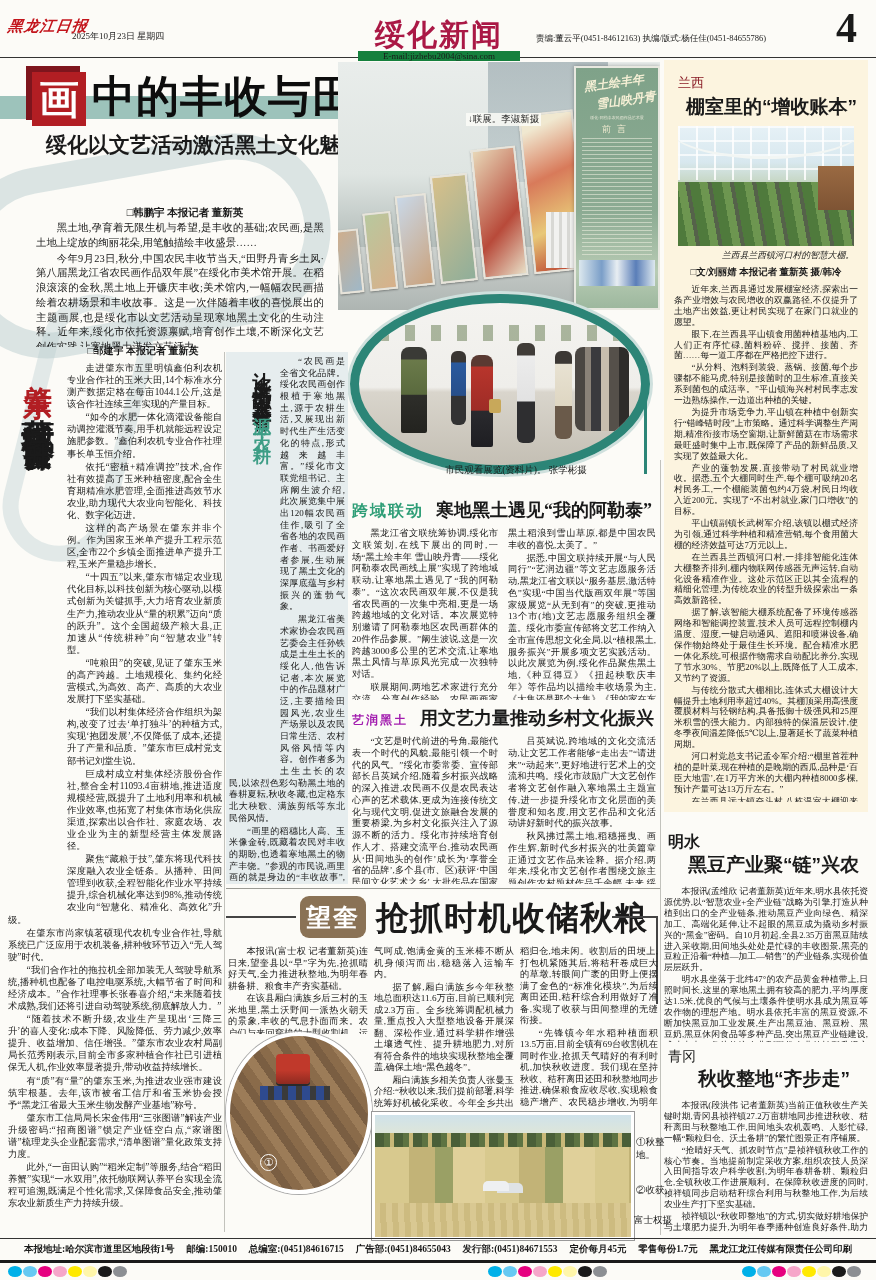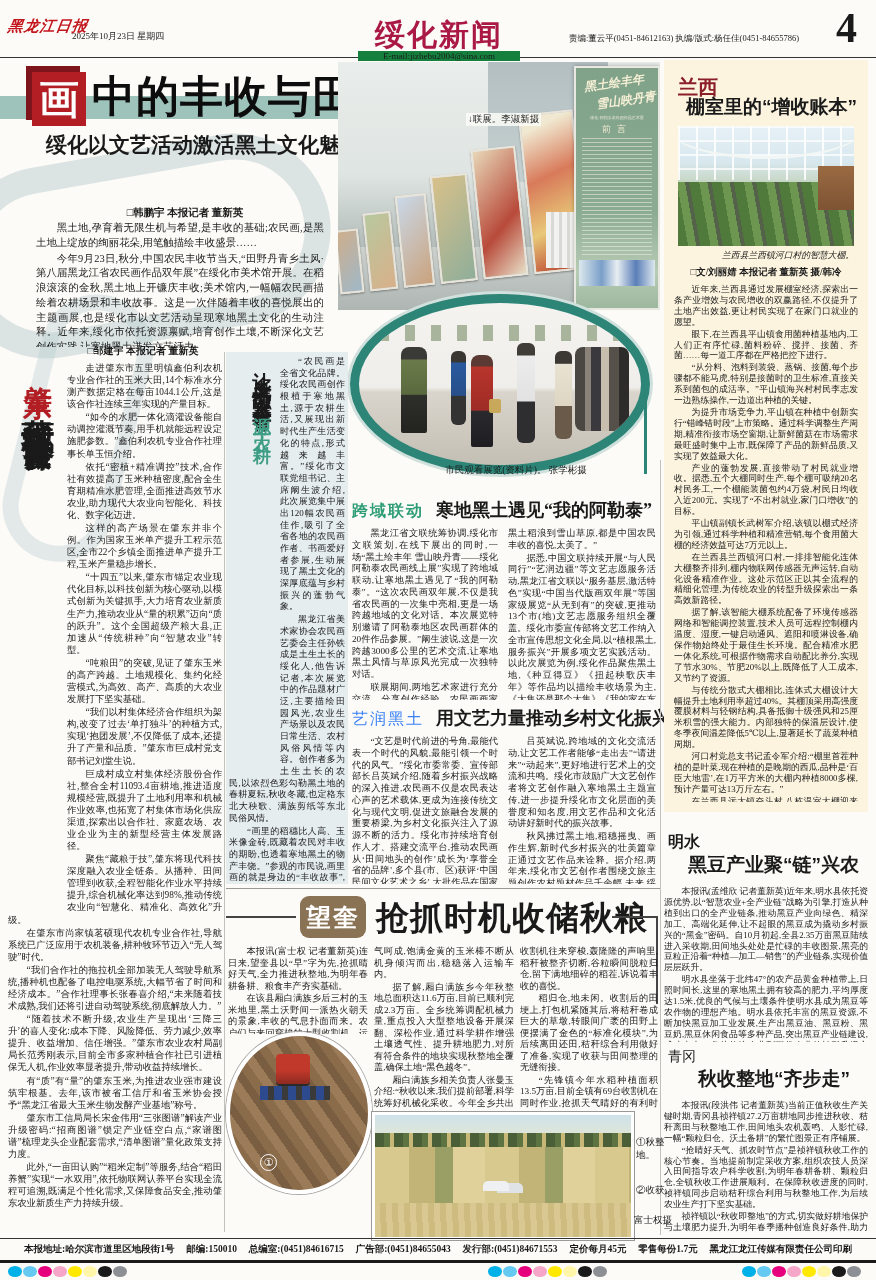--- a/index.html
+++ b/index.html
@@ -17,21 +17,21 @@
   .frame{background:#fff;border:2px solid #e8e4da;box-shadow:0 1px 2px rgba(0,0,0,.35);}
 </style>
 </head>
 <body>
 
 <div class="abs" style="left:8px;top:17px;font-size:15px;font-weight:bold;font-style:italic;color:#c3151c;letter-spacing:1px;transform:skewX(-8deg);">黑龙江日报</div>
 <div class="abs" style="left:72px;top:30px;font-size:9px;color:#222;">2025年10月23日 星期四</div>
 <div class="abs sans" style="left:358px;top:15px;width:162px;text-align:center;font-size:30px;font-weight:bold;color:#aa1845;letter-spacing:2px;">绥化新闻</div>
 <div class="abs rule" style="left:0;top:57px;width:876px;height:1px;"></div>
 <div class="abs" style="left:358px;top:51px;width:162px;text-align:center;font-size:9px;background:#15803d;">E-mail:jizhebu2004@sina.com</div>
-<div class="abs" style="left:536px;top:33px;width:296px;font-size:8.5px;color:#222;text-align:center;">责编:董云平(0451-84612163)    执编/版式:杨任佳(0451-84655786)</div>
+<div class="abs" style="left:536px;top:33px;width:296px;font-size:8.5px;color:#222;">责编:董云平(0451-84612163)    执编/版式:杨任佳(0451-84655786)</div>
 <div class="abs" style="left:836px;top:4px;font-size:42px;font-weight:bold;">4</div>
 
 <div class="abs" style="left:0;top:96px;width:392px;height:23px;background:#9dc3bb;"></div>
 <div class="abs" style="left:-50px;top:150px;width:330px;height:140px;border:26px solid #b9cdd0;border-radius:130px;opacity:.5;transform:rotate(-10deg);"></div>
 <div class="abs" style="left:22px;top:292px;width:80px;height:240px;border:16px solid #b9cdd0;border-radius:80px;opacity:.38;transform:rotate(14deg);"></div>
 
 <div class="abs sans" style="left:32px;top:72px;width:54px;height:54px;background:#b21e23;box-shadow:-6px -6px 0 #7e151d;color:#fff;font-size:40px;font-weight:bold;text-align:center;line-height:54px;">画</div>
 <div class="abs sans" style="left:92px;top:68px;font-size:43px;font-weight:bold;letter-spacing:1px;color:#0d0d0d;">中的丰收与田野</div>
 <div class="abs" style="left:46px;top:131px;font-size:21px;font-weight:bold;">绥化以文艺活动激活黑土文化魅力</div>
 
@@ -131,21 +131,21 @@
 <div class="abs clip" style="left:352px;top:528px;width:146px;height:172px;font-size:9.2px;line-height:1.28;">
     <p class="para">黑龙江省文联统筹协调,绥化市文联策划,在线下展出的同时,一场“黑土绘丰年 雪山映丹青——绥化阿勒泰农民画线上展”实现了跨地域联动,让寒地黑土遇见了“我的阿勒泰”。“这次农民画双年展,不仅是我省农民画的一次集中亮相,更是一场跨越地域的文化对话。本次展览特别邀请了阿勒泰地区农民画群体的20件作品参展。”阚生波说,这是一次跨越3000多公里的艺术交流,让寒地黑土风情与草原风光完成一次独特对话。</p>
     <p class="para">联展期间,两地艺术家进行充分交流、分享创作经验。农民画画家分享黑土农耕题材创作技巧,阿勒泰画家传授草原风情画的色彩运用方法,为两地农民画创作注入新灵感。线上展评论区有网友留言感慨:“从</p>
   </div>
 <div class="abs clip cont-first" style="left:508px;top:528px;width:148px;height:172px;font-size:9.2px;line-height:1.28;">
     <p class="para">黑土稻浪到雪山草原,都是中国农民丰收的喜悦,太美了。”</p>
     <p class="para">据悉,中国文联持续开展“与人民同行”“艺润边疆”等文艺志愿服务活动,黑龙江省文联以“服务基层,激活特色”实现“中国当代版画双年展”等国家级展览“从无到有”的突破,更推动13个市(地)文艺志愿服务组织全覆盖。绥化市委宣传部将文艺工作纳入全市宣传思想文化全局,以“植根黑土,服务振兴”开展多项文艺实践活动。以此次展览为例,绥化作品聚焦黑土地,《种豆得豆》《扭起秧歌庆丰年》等作品均以描绘丰收场景为主,《大集还是那个大集》《我的家在东北》则展现了民俗记忆。而阿勒泰作品则尽显草原风情,《收获》《远方的客人请你留下来》《驼铃乐舞伴歌行》勾勒出边疆生活的鲜活图景。</p>
   </div>
 
 <div class="abs" style="left:352px;top:706px;display:flex;gap:12px;align-items:baseline;">
-  <span class="sans" style="color:#3b82f6;font-size:16px;font-weight:normal;letter-spacing:2px;">艺润黑土</span>
+  <span class="sans" style="color:#a21caf;font-size:12px;font-weight:bold;letter-spacing:2px;">艺润黑土</span>
   <span style="font-size:18px;font-weight:bold;">用文艺力量推动乡村文化振兴</span>
 </div>
 <div class="abs clip" style="left:352px;top:736px;width:146px;height:148px;font-size:9.2px;line-height:1.28;">
     <p class="para">“文艺是时代前进的号角,最能代表一个时代的风貌,最能引领一个时代的风气。”绥化市委常委、宣传部部长吕英斌介绍,随着乡村振兴战略的深入推进,农民画不仅是农民表达心声的艺术载体,更成为连接传统文化与现代文明,促进文旅融合发展的重要桥梁,为乡村文化振兴注入了源源不断的活力。绥化市持续培育创作人才、搭建交流平台,推动农民画从‘田间地头的创作’成长为‘享誉全省的品牌’,多个县(市、区)获评‘中国民间文化艺术之乡’,大批作品在国家级赛事中获得佳绩。这些成绩的背后,是创作者们对黑土地的深情眷恋,更是龙江文化事业蓬勃发展的生动见证。”</p>
   </div>
 <div class="abs clip" style="left:508px;top:736px;width:148px;height:148px;font-size:9.2px;line-height:1.28;">
     <p class="para">吕英斌说,跨地域的文化交流活动,让文艺工作者能够“走出去”“请进来”“动起来”,更好地进行艺术上的交流和共鸣。绥化市鼓励广大文艺创作者将文艺创作融入寒地黑土主题宣传,进一步提升绥化市文化层面的美誉度和知名度,用文艺作品和文化活动讲好新时代的振兴故事。</p>
     <p class="para">秋风拂过黑土地,稻穗摇曳、画作生辉,新时代乡村振兴的壮美篇章正通过文艺作品来诠释。据介绍,两年来,绥化市文艺创作者围绕文旅主题创作农村题材作品千余幅,未来,绥化市文联将继续深耕寒地黑土文化,让文艺更好地服务农民、赋能丰收,为乡村文化振兴贡献文艺力量。</p>
   </div>
 
@@ -161,21 +161,20 @@
 <div class="abs clip" style="left:228px;top:946px;width:140px;height:88px;font-size:9.2px;line-height:1.25;">
     <p class="para">本报讯(富士权 记者董新英)连日来,望奎县以“早”字为先,抢抓晴好天气,全力推进秋整地,为明年春耕备耕、粮食丰产夯实基础。</p>
     <p class="para">在该县厢白满族乡后三村的玉米地里,黑土沃野间一派热火朝天的景象,丰收的气息扑面而来。农户们与来回穿梭的大型收割机、运输车辆默契配合,伴随着机器的阵阵轰鸣,一排排玉米秆被“吞”入收割机,摘穗、剥皮、秸秆粉碎一</p>
   </div>
 <div class="abs clip cont-first" style="left:374px;top:946px;width:140px;height:162px;font-size:9.2px;line-height:1.25;">
     <p class="para">气呵成,饱满金黄的玉米棒不断从机身倾泻而出,稳稳落入运输车内。</p>
     <p class="para">据了解,厢白满族乡今年秋整地总面积达11.6万亩,目前已顺利完成2.3万亩。全乡统筹调配机械力量,重点投入大型整地设备开展深翻、深松作业,通过科学耕作增强土壤透气性、提升耕地肥力,对所有符合条件的地块实现秋整地全覆盖,确保土地“黑色越冬”。</p>
     <p class="para">厢白满族乡相关负责人张曼玉介绍:“秋收以来,我们提前部署,科学统筹好机械化采收。今年全乡共出动大型农机具40多台,同步推进秋收、秸秆离田还田、秋整地,预计在11月初完成各项任务,为明年春耕生产做好准备。”</p>
   </div>
 <div class="abs clip cont-first" style="left:520px;top:946px;width:138px;height:162px;font-size:9.2px;line-height:1.25;">
-    <p class="para">收割机往来穿梭,轰隆隆的声响里,稻秆被整齐切断,谷粒瞬间脱粒归仓,留下满地细碎的稻茬,诉说着丰收的喜悦。</p>
     <p class="para">稻归仓,地未闲。收割后的田埂上,打包机紧随其后,将秸秆卷成巨大的草墩,转眼间广袤的田野上便摆满了金色的“标准化模块”,为后续离田还田,秸秆综合利用做好了准备,实现了收获与田间整理的无缝衔接。</p>
     <p class="para">“先锋镇今年水稻种植面积13.5万亩,目前全镇有69台收割机在同时作业,抢抓天气晴好的有利时机,加快秋收进度。我们现在坚持秋收、秸秆离田还田和秋整地同步推进,确保粮食应收尽收,实现粮食稳产增产、农民稳步增收,为明年春耕生产打下坚实基础。”先锋镇党委副书记侯雪霏说。</p>
   </div>
 
 <div class="abs" style="left:226px;top:1032px;width:138px;height:154px;border-radius:50%;border:4px solid #fff;box-shadow:0 0 0 1px #aaa;overflow:hidden;background:repeating-linear-gradient(55deg,#8a6b4a 0 9px,#9c7c58 9px 18px,#7a5e42 18px 26px);">
   <div class="abs" style="left:46px;top:18px;width:34px;height:30px;background:linear-gradient(180deg,#c0392b 55%,#8e2a20);border-radius:4px;box-shadow:0 2px 0 #2a2a2a;"></div>
   <div class="abs" style="left:30px;top:50px;width:70px;height:14px;background:repeating-linear-gradient(90deg,#2e4a8e 0 8px,#3a3a3a 8px 14px);"></div>
   <div class="abs sans" style="left:30px;top:118px;color:#fff;font-size:11px;border:1px solid #fff;border-radius:50%;width:15px;height:15px;line-height:15px;text-align:center;">①</div>
 </div>
 
@@ -186,21 +185,21 @@
   <div class="abs" style="left:108px;top:66px;width:26px;height:10px;background:#eef0f2;border-radius:5px 5px 0 0;box-shadow:14px 2px 0 #dfe3e6;"></div>
   <div class="abs" style="left:0;top:88px;width:100%;height:34px;background:repeating-linear-gradient(88deg,#d9c892 0 6px,#cdbb80 6px 12px);"></div>
 </div>
 <div class="abs" style="left:636px;top:1136px;width:44px;font-size:9.5px;">
     <p style="margin:0 0 22px 0;">①秋整地。</p>
     <p style="margin:12px 0 22px 0;">②收获。</p>
   </div>
 <div class="abs" style="left:634px;top:1214px;font-size:9.5px;">富士权摄</div>
 
 <div class="abs" style="left:664px;top:60px;width:204px;height:752px;background:#fcf4df;">
-  <div style="position:absolute;left:14px;top:14px;font-size:20px;font-weight:bold;color:#8b1e28;">兰西</div>
+  <div style="position:absolute;left:14px;top:14px;font-size:13px;font-weight:normal;color:#8b1e28;">兰西</div>
   <div class="sans" style="position:absolute;left:22px;top:34px;font-size:19px;font-weight:bold;">棚室里的“增收账本”</div>
   <div style="position:absolute;left:14px;top:66px;width:176px;height:120px;overflow:hidden;background:linear-gradient(180deg,#e6f1f6 0%,#d8e8ef 30%,#c8d8c8 45%,#6f8a54 100%);">
     <div class="abs" style="left:0;top:0;width:176px;height:54px;background:repeating-linear-gradient(90deg,rgba(255,255,255,.85) 0 2px,transparent 2px 18px),repeating-linear-gradient(180deg,rgba(255,255,255,.7) 0 2px,transparent 2px 14px);"></div>
     <div class="abs" style="left:-10px;top:-30px;width:196px;height:60px;border-bottom:3px solid #f2f6f4;border-radius:50%;"></div>
     <div class="abs" style="left:0;top:56px;width:176px;height:64px;background:repeating-linear-gradient(80deg,#4f7a3c 0 10px,#6d9650 10px 18px,#55624a 18px 22px);"></div>
     <div class="abs" style="left:140px;top:40px;width:36px;height:44px;background:linear-gradient(180deg,#9a6a42,#7e5434);"></div>
   </div>
   <div style="position:absolute;left:14px;top:190px;width:176px;text-align:right;font-size:8.8px;font-style:italic;">兰西县兰西镇河口村的智慧大棚。</div>
   <div style="position:absolute;left:4px;top:206px;width:196px;text-align:center;font-size:9.5px;font-weight:bold;">□文/刘丽婧 本报记者 董新英 摄/韩冷</div>
   <div class="clip" style="position:absolute;left:10px;top:224px;width:184px;height:518px;font-size:8.8px;line-height:1.24;">

